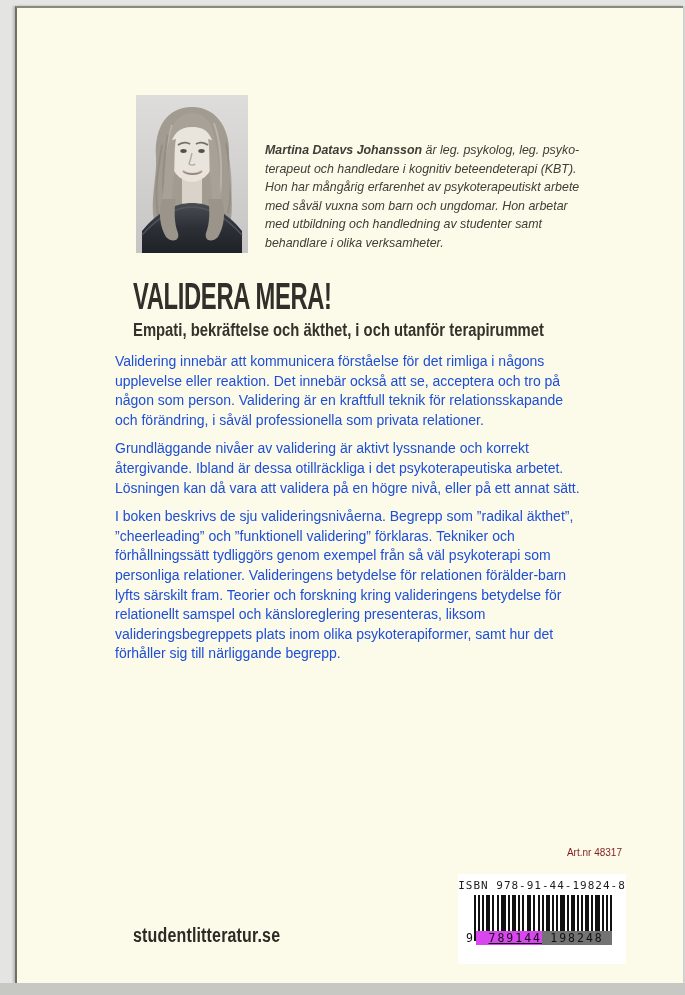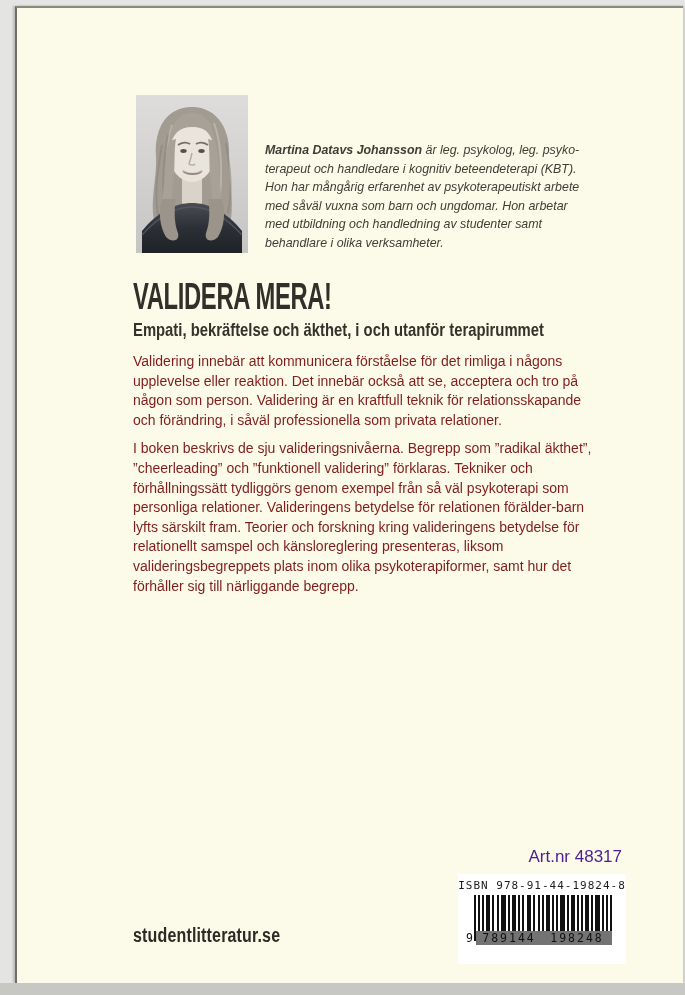--- a/index.html
+++ b/index.html
@@ -29,39 +29,39 @@
 
   
   .book-title { position:absolute; left:116px; top:271px; color:#312f29;
                 font-size:36px; font-weight:700; line-height:36px; letter-spacing:-.5px;
                 transform:scaleX(.66); transform-origin:left top; white-space:nowrap; }
   .book-subtitle { position:absolute; left:116px; top:311px; color:#34322b;
                 font-size:19px; font-weight:700; line-height:22px;
                 transform:scaleX(.78); transform-origin:left top; white-space:nowrap; }
 
   
-  .body-text { position:absolute; left:116px; top:344px; width:468px;
-               font-size:14px; line-height:19.6px; color:#7f1d1d; }
+  .body-text { position:absolute; left:98px; top:344px; width:468px;
+               font-size:14px; line-height:19.6px; color:#1d4ed8; }
   .body-text p { margin:0 0 9px 0; }
   .closing-lead { font-style:italic; }
 
   
-  .artnr { position:absolute; right:61px; top:839px; font-size:17px; color:#4c1d95; }
+  .artnr { position:absolute; right:61px; top:839px; font-size:10px; color:#7f1d1d; }
 
   .isbn-box { position:absolute; left:441px; top:866px; width:168px; height:90px;
               background:#ffffff; border-radius:2px; padding-top:5px; text-align:center; }
   .isbn-label { font-family:"DejaVu Sans Mono", monospace; font-size:11px; letter-spacing:1px;
                 color:#1c1c1a; white-space:nowrap; }
   .barcode { position:relative; width:152px; margin:3px auto 0 auto; height:48px; }
   .barcode svg { display:block; }
   .bc-digits { position:absolute; left:0; top:36px; width:152px; display:flex;
                font-family:"DejaVu Sans Mono", monospace; font-size:11.5px; color:#111;
                letter-spacing:2px; }
   .bc-d-left { width:10px; text-align:left; letter-spacing:0; }
-  .bc-d-g1 { width:66px; text-align:center; background:#737373; }
+  .bc-d-g1 { width:66px; text-align:right; background:#d946ef;text-decoration:underline; }
   .bc-d-g2 { width:70px; text-align:center; background:#737373; }
 
   .publisher { position:absolute; left:116px; top:916px; color:#2d2b25;
                font-size:19.5px; font-weight:700; letter-spacing:.2px;
                transform:scaleX(.82); transform-origin:left top; white-space:nowrap; }
 </style>
 </head>
 <body>
 
 <div class="page">
@@ -121,20 +121,21 @@
       <div class="bio-line">med såväl vuxna som barn och ungdomar. Hon arbetar</div>
       <div class="bio-line">med utbildning och handledning av studenter samt</div>
       <div class="bio-line">behandlare i olika verksamheter.</div>
     </div>
 
     <h1 class="book-title">VALIDERA MERA!</h1>
     <h2 class="book-subtitle">Empati, bekräftelse och äkthet, i och utanför terapirummet</h2>
 
     <div class="body-text">
       <p>Validering innebär att kommunicera förståelse för det rimliga i någons upplevelse eller reaktion. Det innebär också att se, acceptera och tro på någon som person. Validering är en kraftfull teknik för relationsskapande och förändring, i såväl professionella som privata relationer.</p>
+      <p>Grundläggande nivåer av validering är aktivt lyssnande och korrekt återgivande. Ibland är dessa otillräckliga i det psykoterapeutiska arbetet. Lösningen kan då vara att validera på en högre nivå, eller på ett annat sätt.</p>
       <p>I boken beskrivs de sju valideringsnivåerna. Begrepp som ”radikal äkthet”, ”cheerleading” och ”funktionell validering” förklaras. Tekniker och förhållningssätt tydliggörs genom exempel från så väl psykoterapi som personliga relationer. Valideringens betydelse för relationen förälder-barn lyfts särskilt fram. Teorier och forskning kring valideringens betydelse för relationellt samspel och känsloreglering presenteras, liksom valideringsbegreppets plats inom olika psykoterapiformer, samt hur det förhåller sig till närliggande begrepp.</p>
     </div>
 
     <div class="artnr">Art.nr 48317</div>
 
     <div class="isbn-box">
       <div class="isbn-label">ISBN 978-91-44-19824-8</div>
       <div class="barcode">
         <svg viewBox="0 0 152 48" width="152" height="48">
           <g fill="#111">

